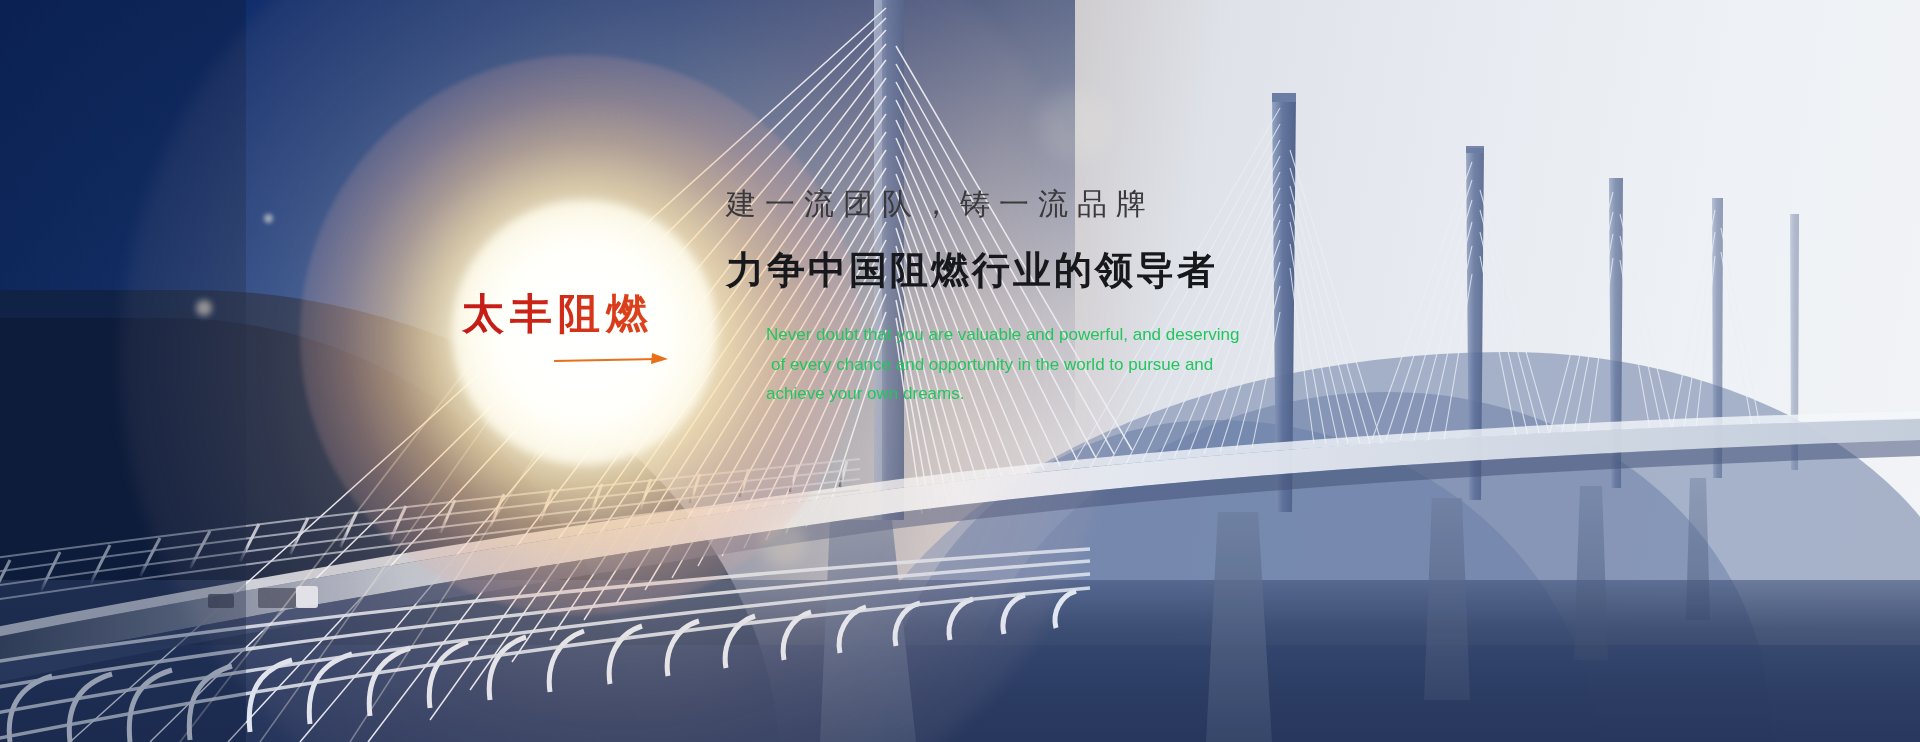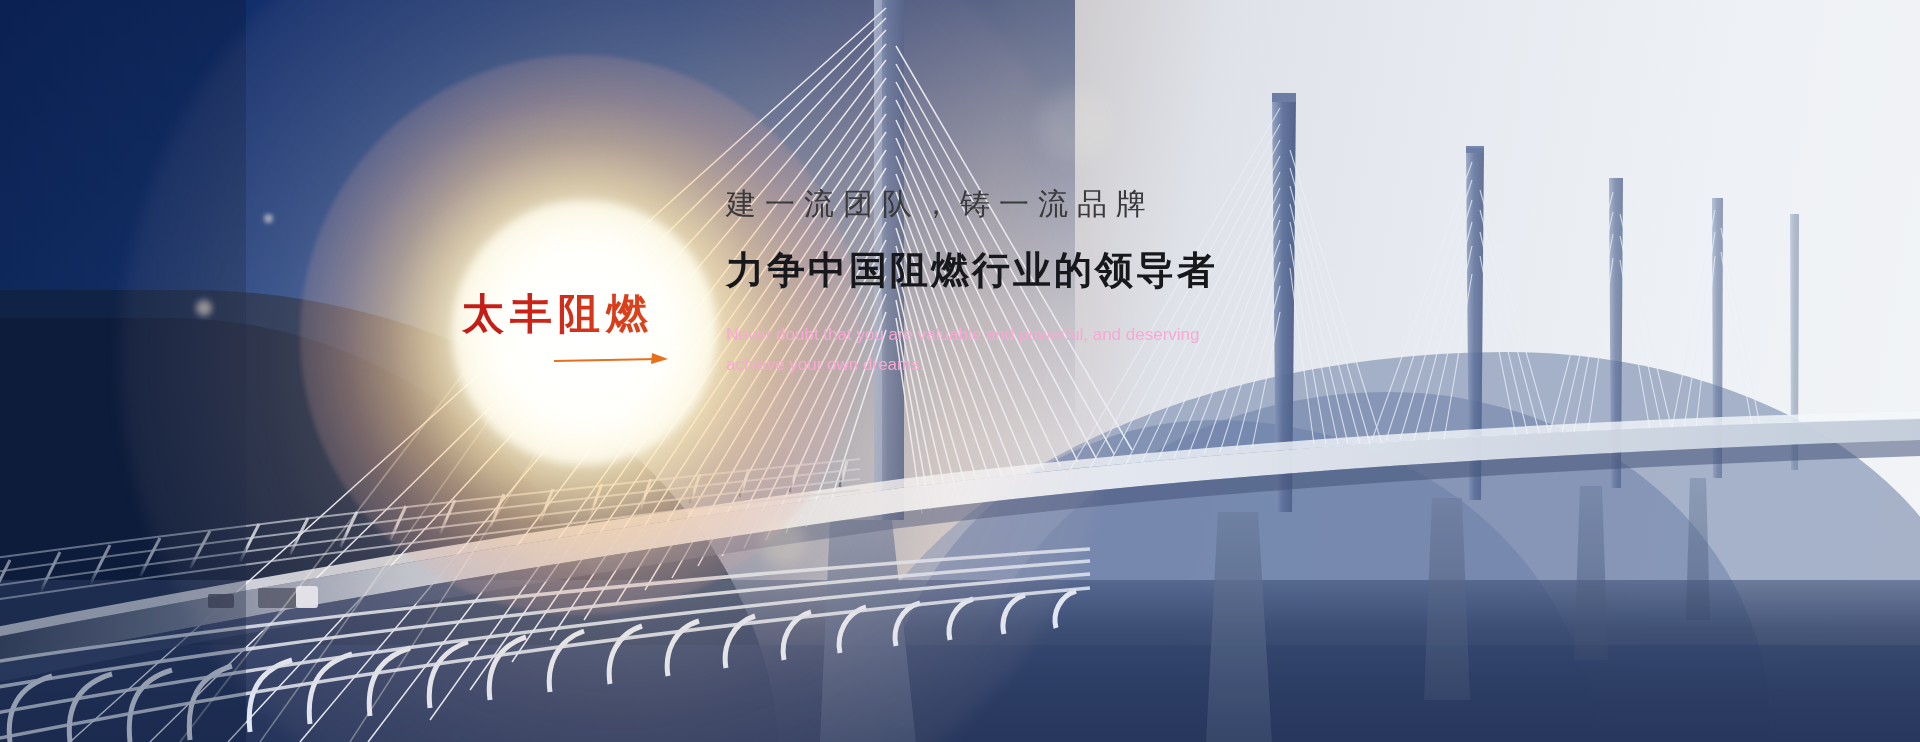--- a/index.html
+++ b/index.html
@@ -215,22 +215,23 @@
     letter-spacing: 3px;
     color: #16181c;
     line-height: 1.2;
     white-space: nowrap;
   }
   .desc {
     margin-top: 26px;
     font-family: "Liberation Sans", "DejaVu Sans", sans-serif;
     font-size: 17px;
     font-weight: 400;
-    color: #f9a8d4;
+    color: #22c55e;
     line-height: 1.76;
+    margin-left: 40px;
   }
   .desc .ln { display: block; white-space: nowrap; }
   .desc .ln.indent { padding-left: 5px; }
 </style>
 </head>
 <body>
 
 <div class="banner">
 
   <div class="sky"></div>
@@ -486,18 +487,19 @@
         <line x1="0" y1="8" x2="104" y2="6" stroke="#E8701A" stroke-width="2.2"></line>
         <path d="M98 0 L114 6 L97 11 Z" fill="#E8701A"></path>
       </svg>
     </div>
 
     <div class="copy-block">
       <div class="headline-sub">建一流团队，铸一流品牌</div>
       <div class="headline-main">力争中国阻燃行业的领导者</div>
       <div class="desc">
         <span class="ln">Never doubt that you are valuable and powerful, and deserving</span>
+        <span class="ln indent">of every chance and opportunity in the world to pursue and</span>
         <span class="ln">achieve your own dreams.</span>
       </div>
     </div>
 
   </div>
 </div>
 
 </body></html>

